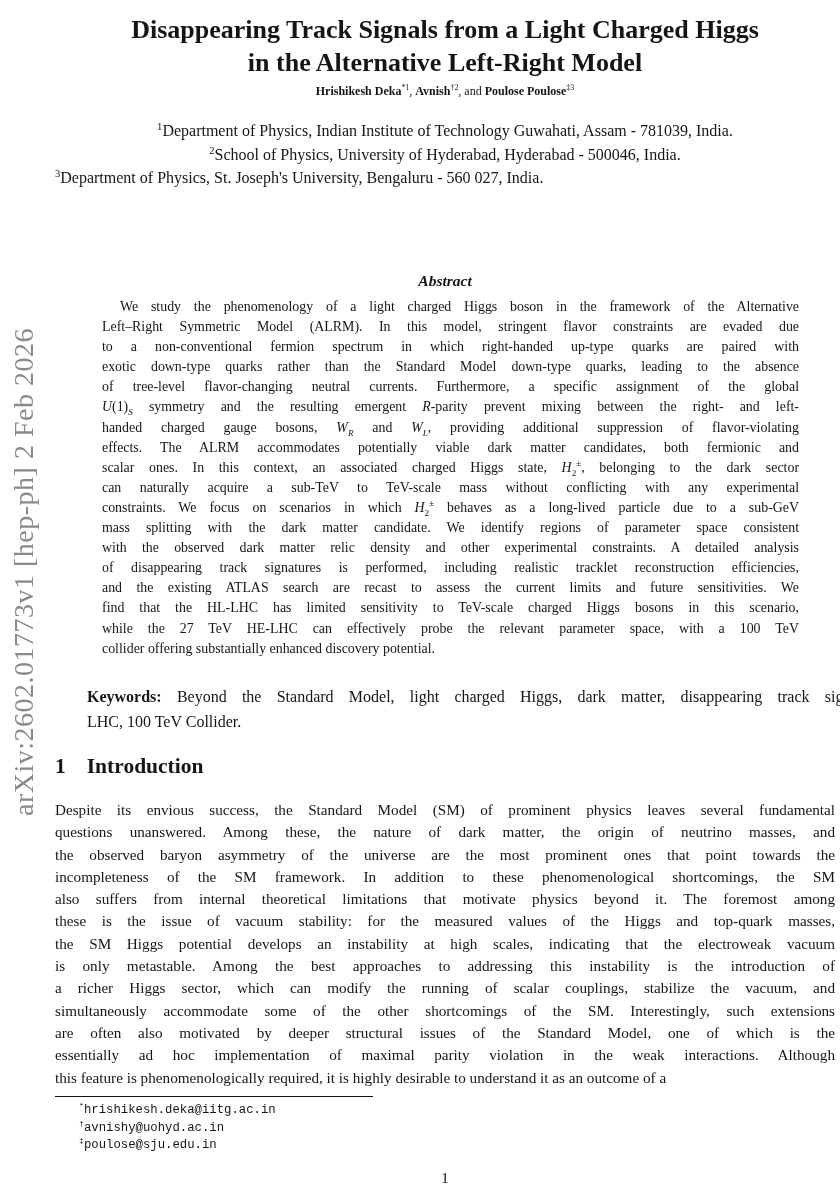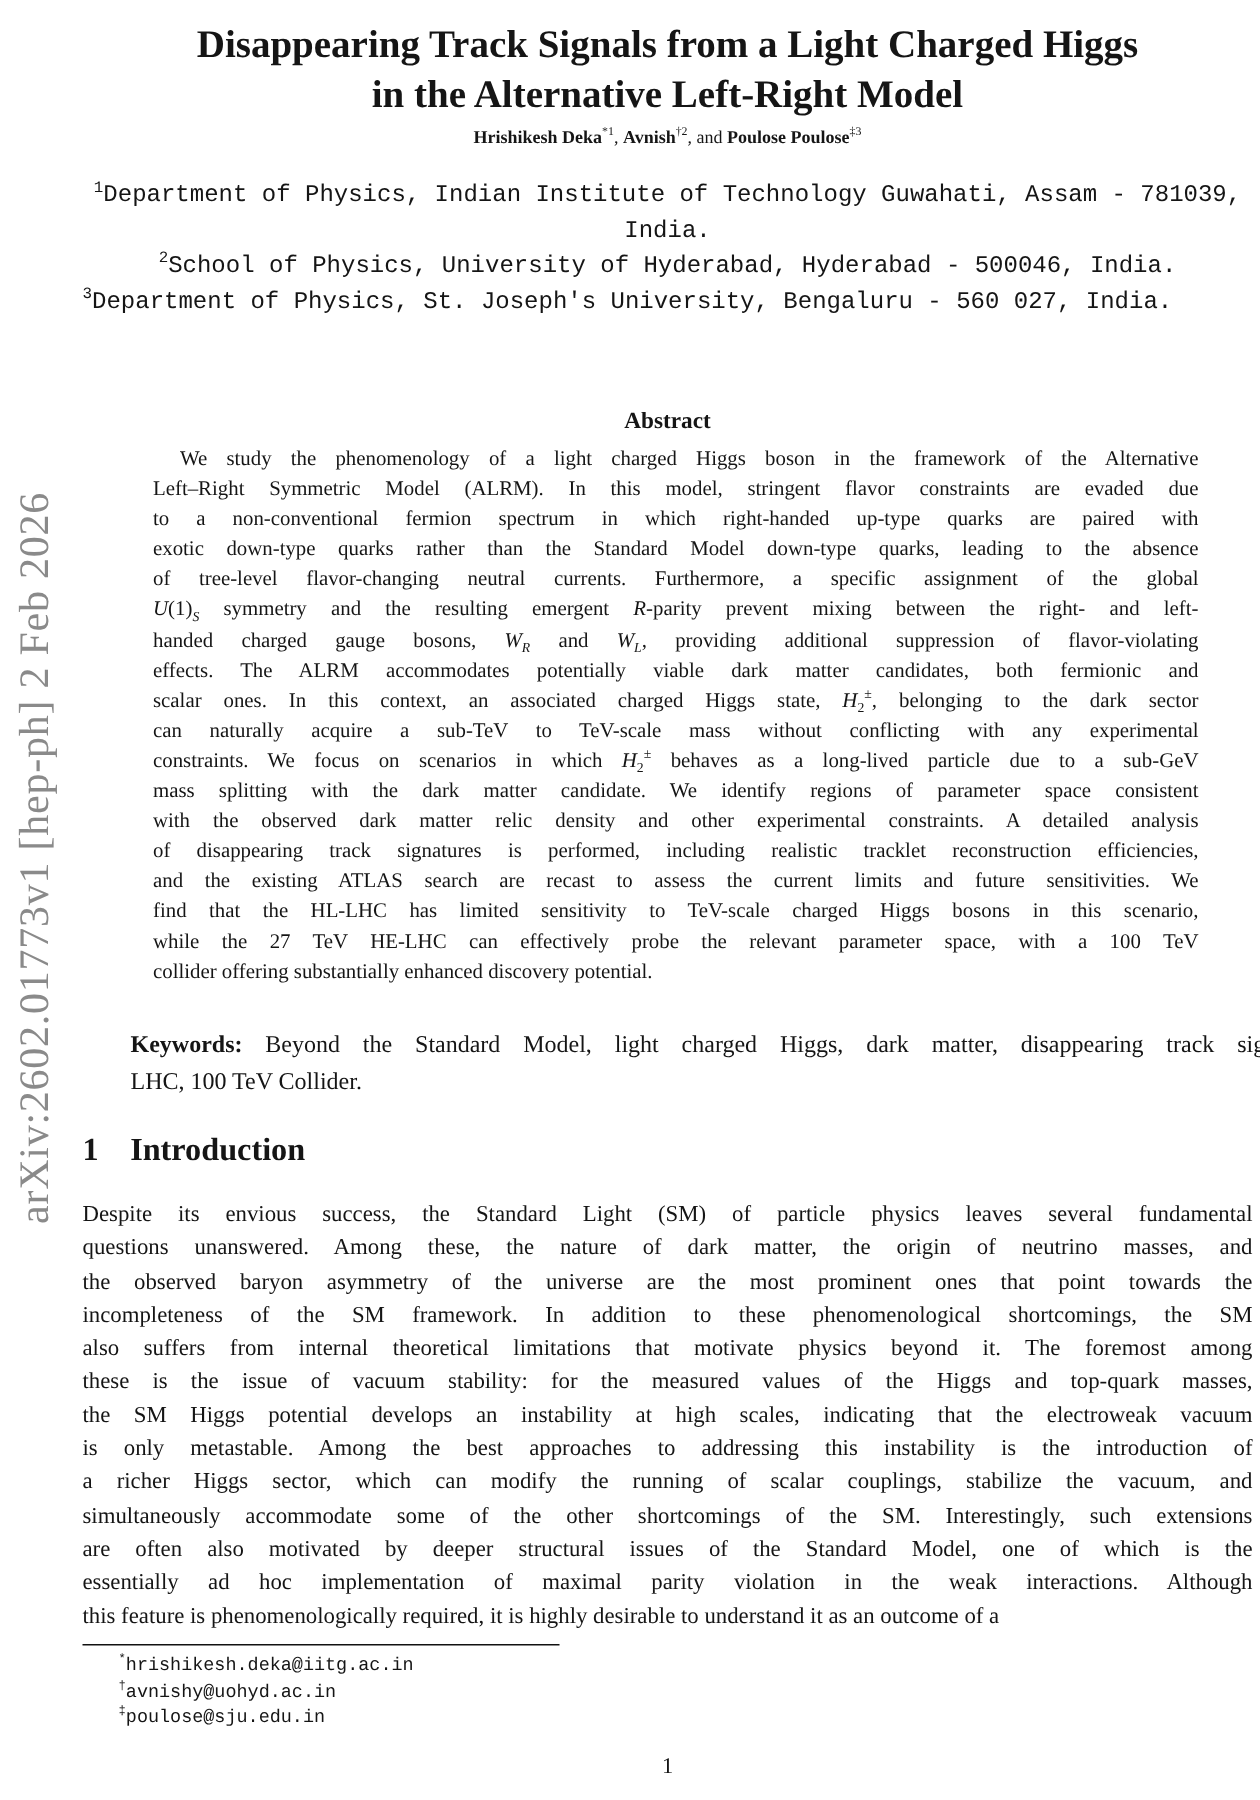--- a/index.html
+++ b/index.html
@@ -10,24 +10,24 @@
   
   .arxiv-side{
     position:absolute;left:8px;top:816px;width:560px;height:34px;
     transform-origin:0 0;transform:rotate(-90deg);
     font-size:28px;letter-spacing:0.5px;color:#8a8a8a;white-space:nowrap;
   }
   .main{position:absolute;left:55px;top:0;width:780px;height:1200px;}
   .title{position:absolute;top:13px;left:0;width:100%;text-align:center;
     font-size:26px;line-height:33px;font-weight:bold;}
   .authors{position:absolute;top:84px;left:0;width:100%;text-align:center;font-size:12px;}
-  .affils{position:absolute;top:119px;left:0;width:100%;font-size:16px;line-height:23.5px;font-family:Liberation Mono, monospace;}
+  .affils{position:absolute;top:119px;left:0;width:100%;font-size:16px;line-height:23.5px;}
   .affils .ln{text-align:center;text-align-last:center;}
   .abstract-head{position:absolute;top:272px;left:0;width:100%;text-align:center;
-    font-size:15.5px;font-weight:bold;}
+    font-size:15.5px;font-weight:bold;font-style:italic;}
   .abstract-body{position:absolute;top:297px;left:47px;width:697px;
     font-size:13.9px;line-height:20.1px;}
   .abstract-body .ln:first-child{text-indent:18px;}
   .keywords{position:absolute;top:684px;left:0;width:100%;font-size:16px;line-height:25px;margin-left:32px;}
   .sec-head{position:absolute;top:754px;left:0;width:100%;font-size:21.5px;font-weight:bold;}
   .sec-head .num{display:inline-block;margin-right:21px;}
   .intro{position:absolute;top:799px;left:0;width:100%;font-size:15.2px;line-height:22.3px;}
   .footrule{position:absolute;top:1096px;left:0;width:318px;border-top:1.5px solid #111;}
   .footnotes{position:absolute;top:1102px;left:24px;width:740px;
     font-family:"Liberation Mono", monospace;font-size:12.3px;line-height:17.6px;}
@@ -89,21 +89,21 @@
     <div class="keywords">
         <div class="ln"><b>Keywords:</b> Beyond the Standard Model, light charged Higgs, dark matter, disappearing track signal,</div>
         <div class="ln last">LHC, 100 TeV Collider.</div>
       </div>
 
     <div class="sec-head">
       <span class="num">1</span><span>Introduction</span>
     </div>
 
     <div class="intro">
-        <div class="ln">Despite its envious success, the Standard Light (SM) of particle physics leaves several fundamental</div>
+        <div class="ln">Despite its envious success, the Standard Model (SM) of prominent physics leaves several fundamental</div>
         <div class="ln">questions unanswered. Among these, the nature of dark matter, the origin of neutrino masses, and</div>
         <div class="ln">the observed baryon asymmetry of the universe are the most prominent ones that point towards the</div>
         <div class="ln">incompleteness of the SM framework. In addition to these phenomenological shortcomings, the SM</div>
         <div class="ln">also suffers from internal theoretical limitations that motivate physics beyond it. The foremost among</div>
         <div class="ln">these is the issue of vacuum stability: for the measured values of the Higgs and top-quark masses,</div>
         <div class="ln">the SM Higgs potential develops an instability at high scales, indicating that the electroweak vacuum</div>
         <div class="ln">is only metastable. Among the best approaches to addressing this instability is the introduction of</div>
         <div class="ln">a richer Higgs sector, which can modify the running of scalar couplings, stabilize the vacuum, and</div>
         <div class="ln">simultaneously accommodate some of the other shortcomings of the SM. Interestingly, such extensions</div>
         <div class="ln">are often also motivated by deeper structural issues of the Standard Model, one of which is the</div>

